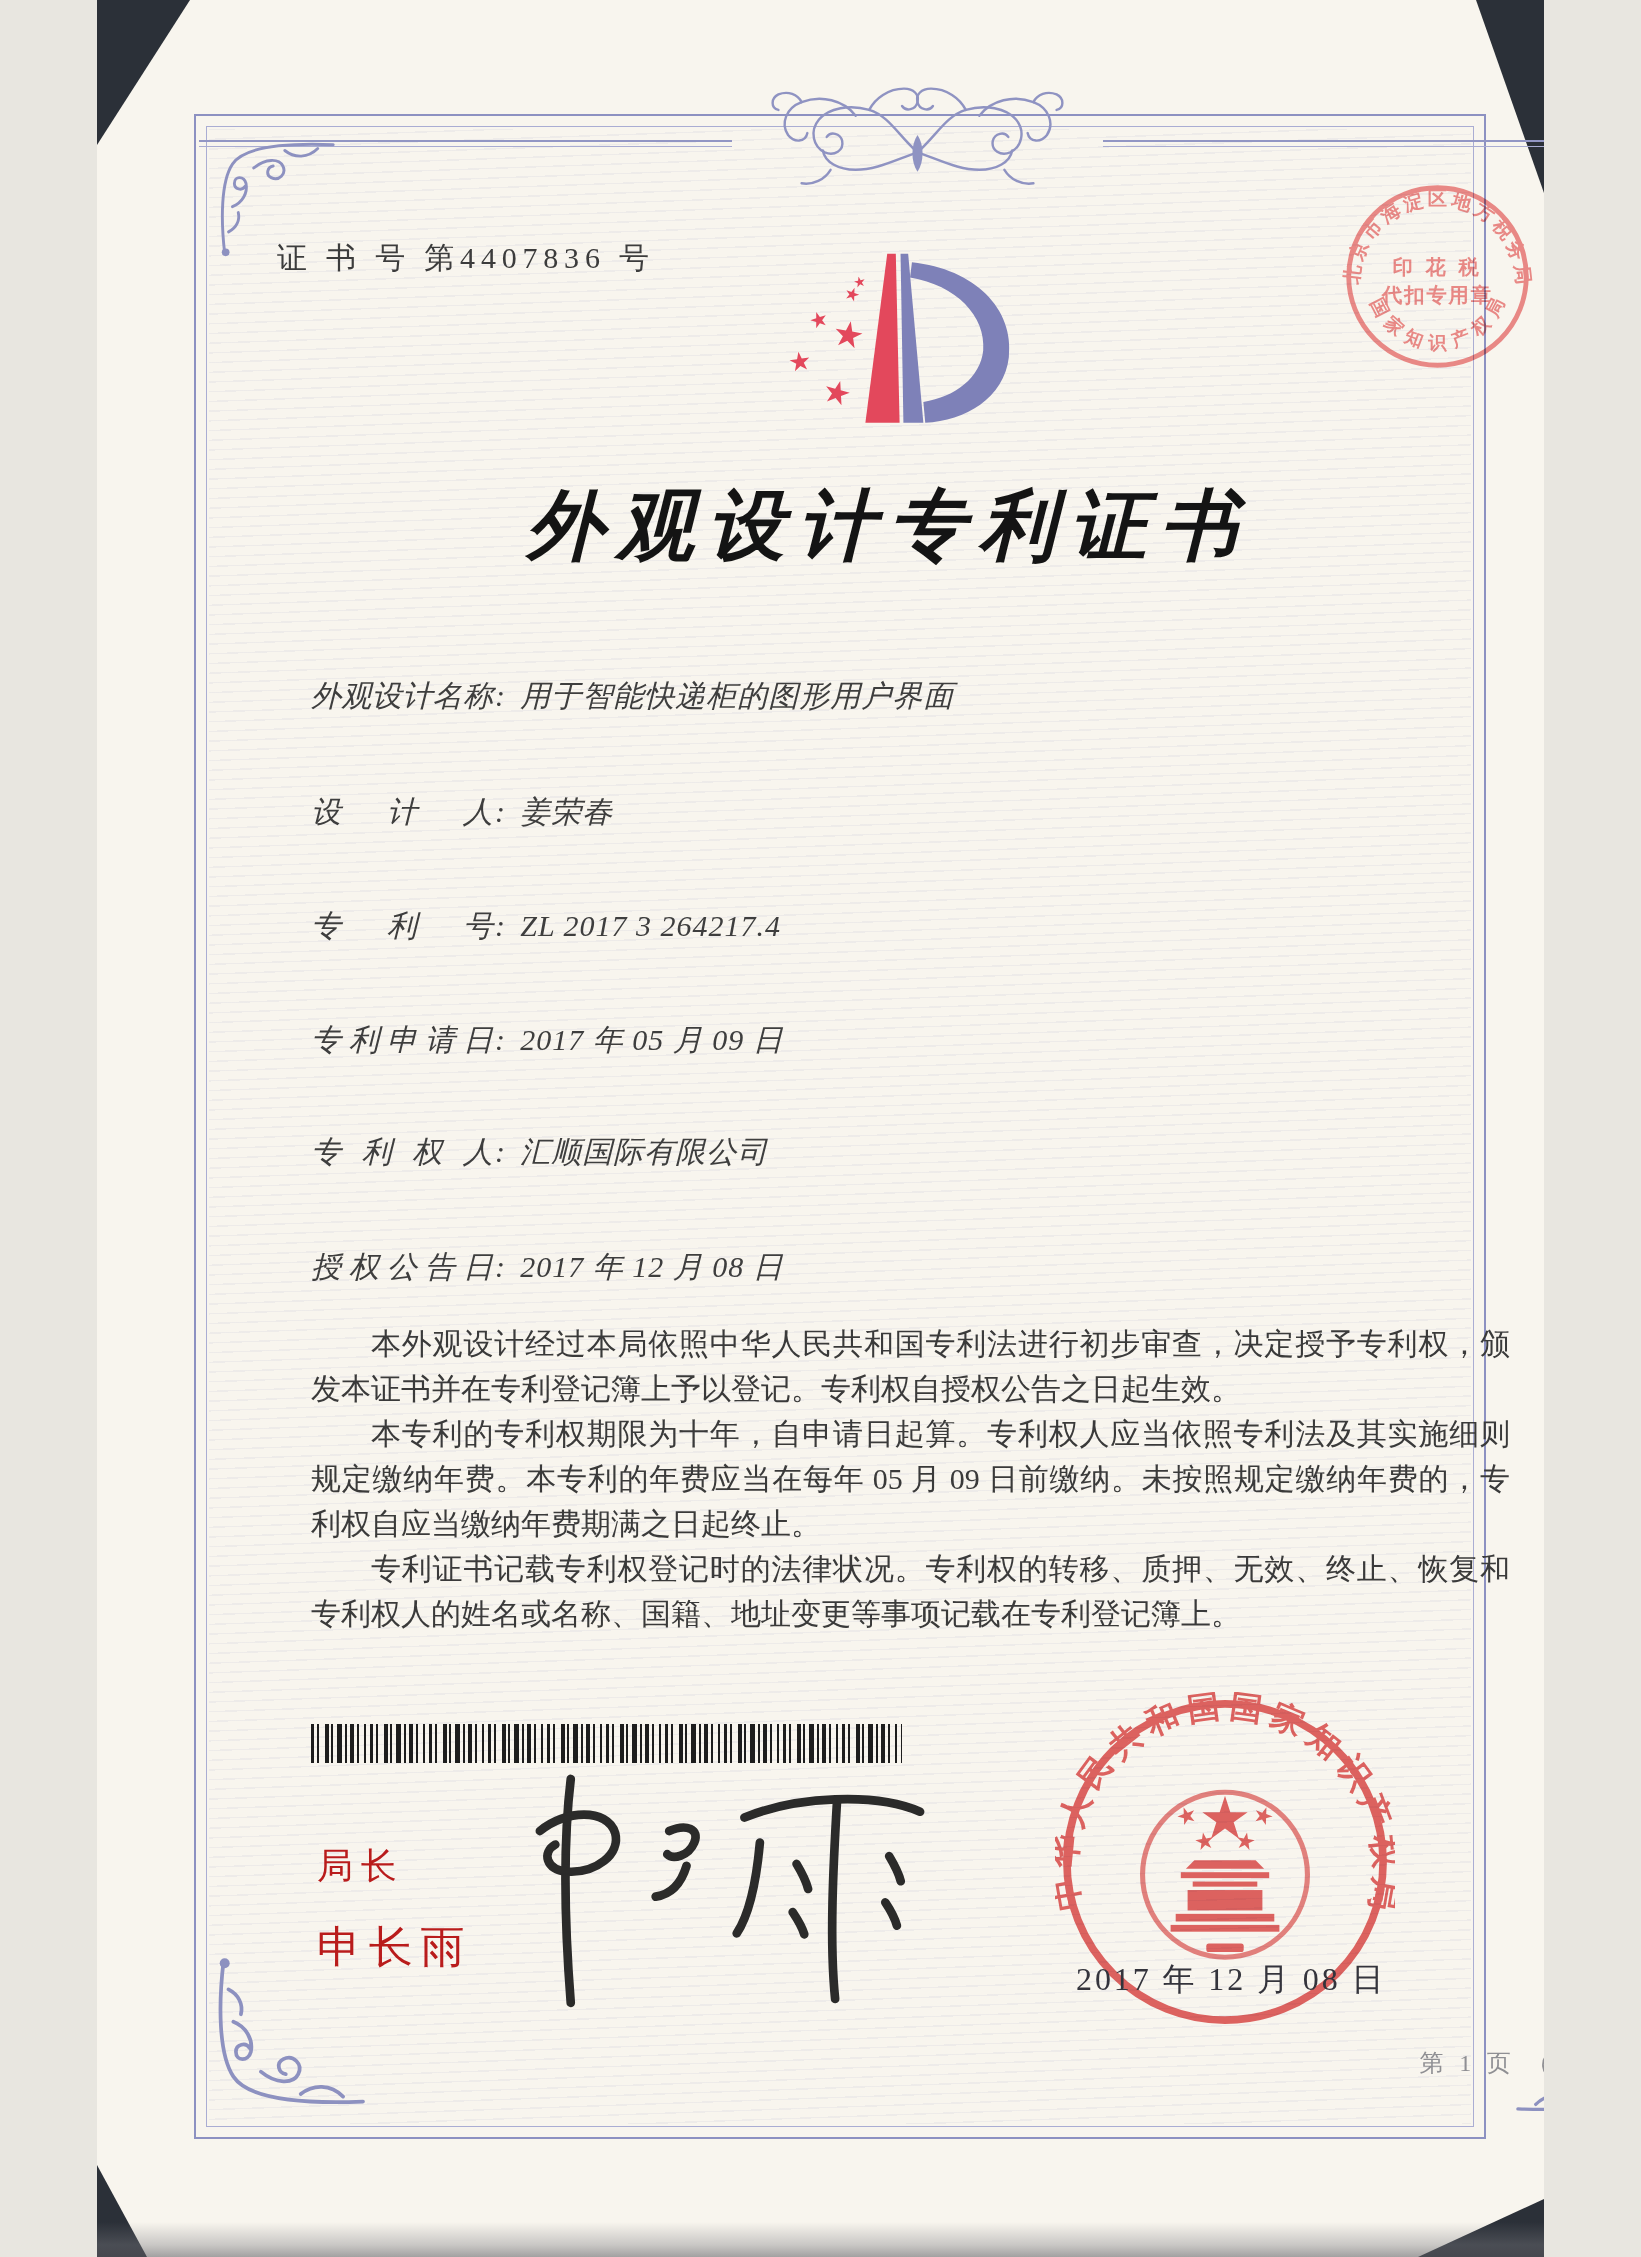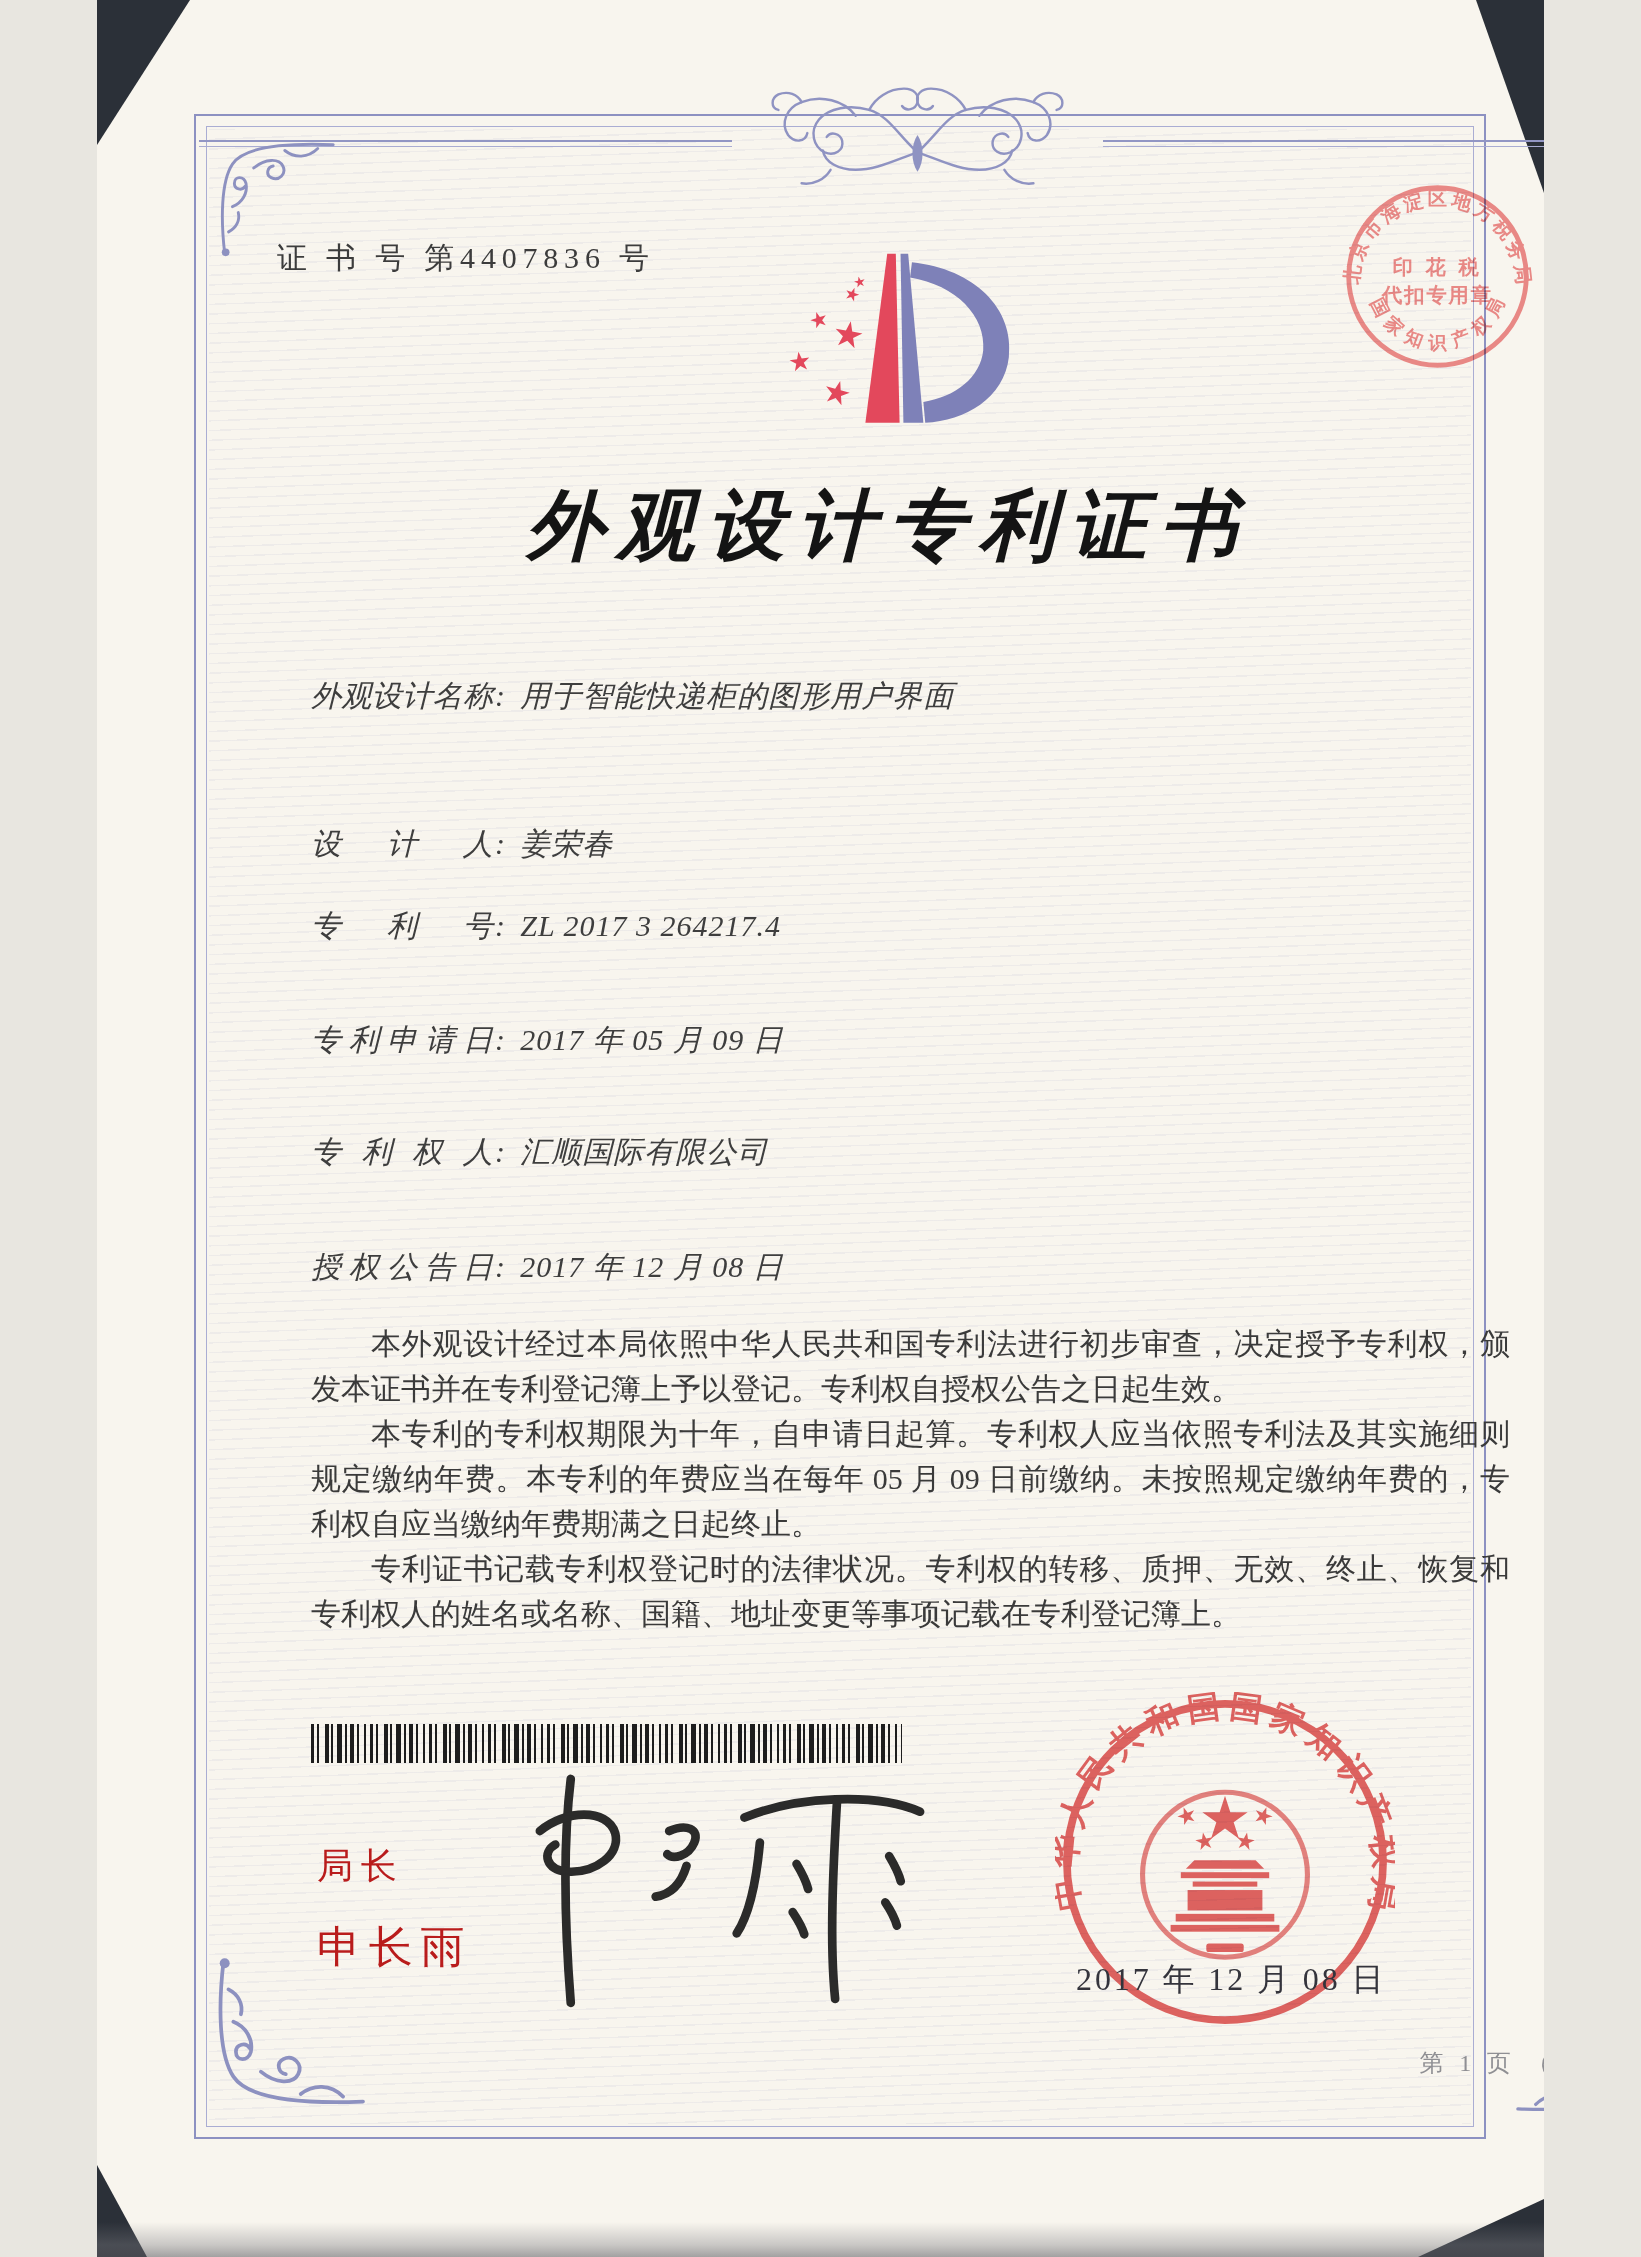--- a/index.html
+++ b/index.html
@@ -161,21 +161,21 @@
     <text font-size="19" fill="#ee8484" font-weight="700">
       <textPath href="#ts-bot" startOffset="50%" text-anchor="middle" textLength="180">国家知识产权局</textPath>
     </text>
   </svg>
 
   <div class="title">外观设计专利证书</div>
 
   <div class="field" style="top:676px">
     <span class="flabel">外观设计名称</span><span class="fcolon">:</span><span class="fvalue">用于智能快递柜的图形用户界面</span>
   </div>
-  <div class="field" style="top:824px">
+  <div class="field" style="top:792px">
     <span class="flabel">设计人</span><span class="fcolon">:</span><span class="fvalue">姜荣春</span>
   </div>
   <div class="field" style="top:906px">
     <span class="flabel">专利号</span><span class="fcolon">:</span><span class="fvalue">ZL 2017 3 264217.4</span>
   </div>
   <div class="field" style="top:1020px">
     <span class="flabel">专利申请日</span><span class="fcolon">:</span><span class="fvalue">2017 年 05 月 09 日</span>
   </div>
   <div class="field" style="top:1132px">
     <span class="flabel">专利权人</span><span class="fcolon">:</span><span class="fvalue">汇顺国际有限公司</span>

